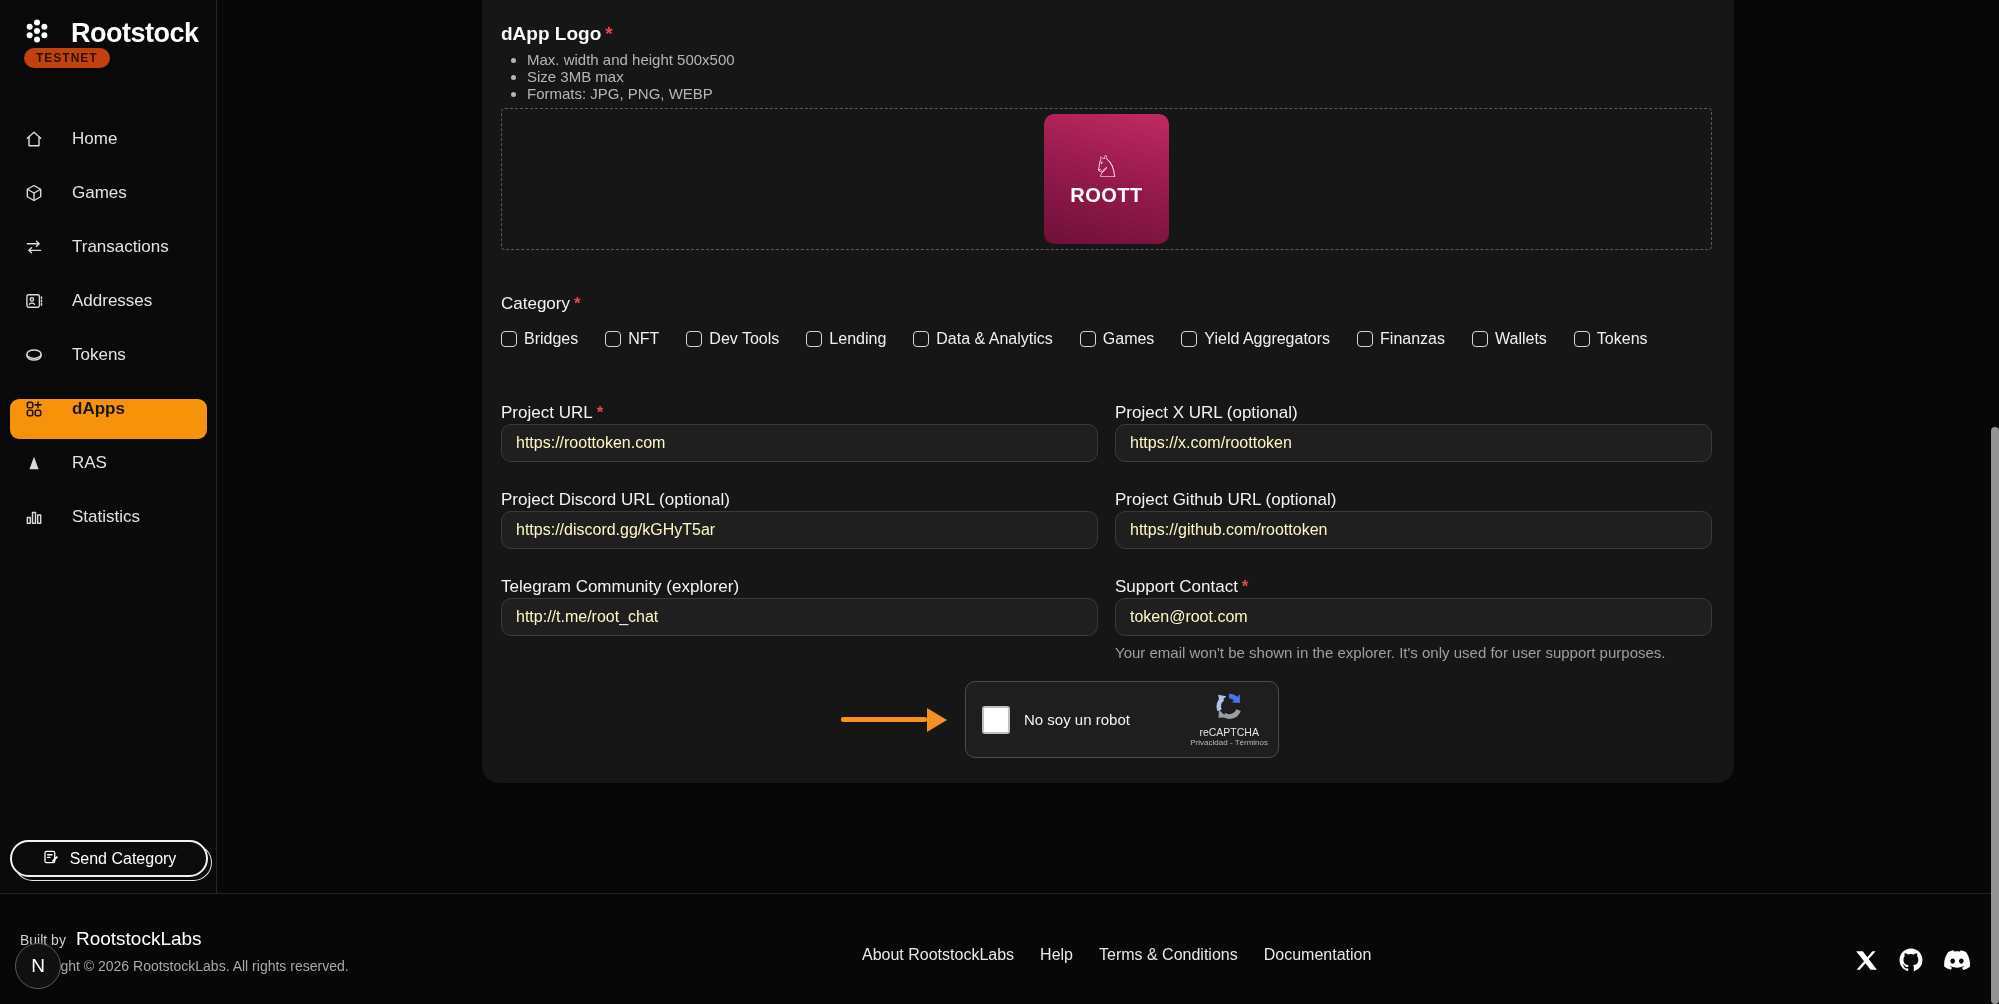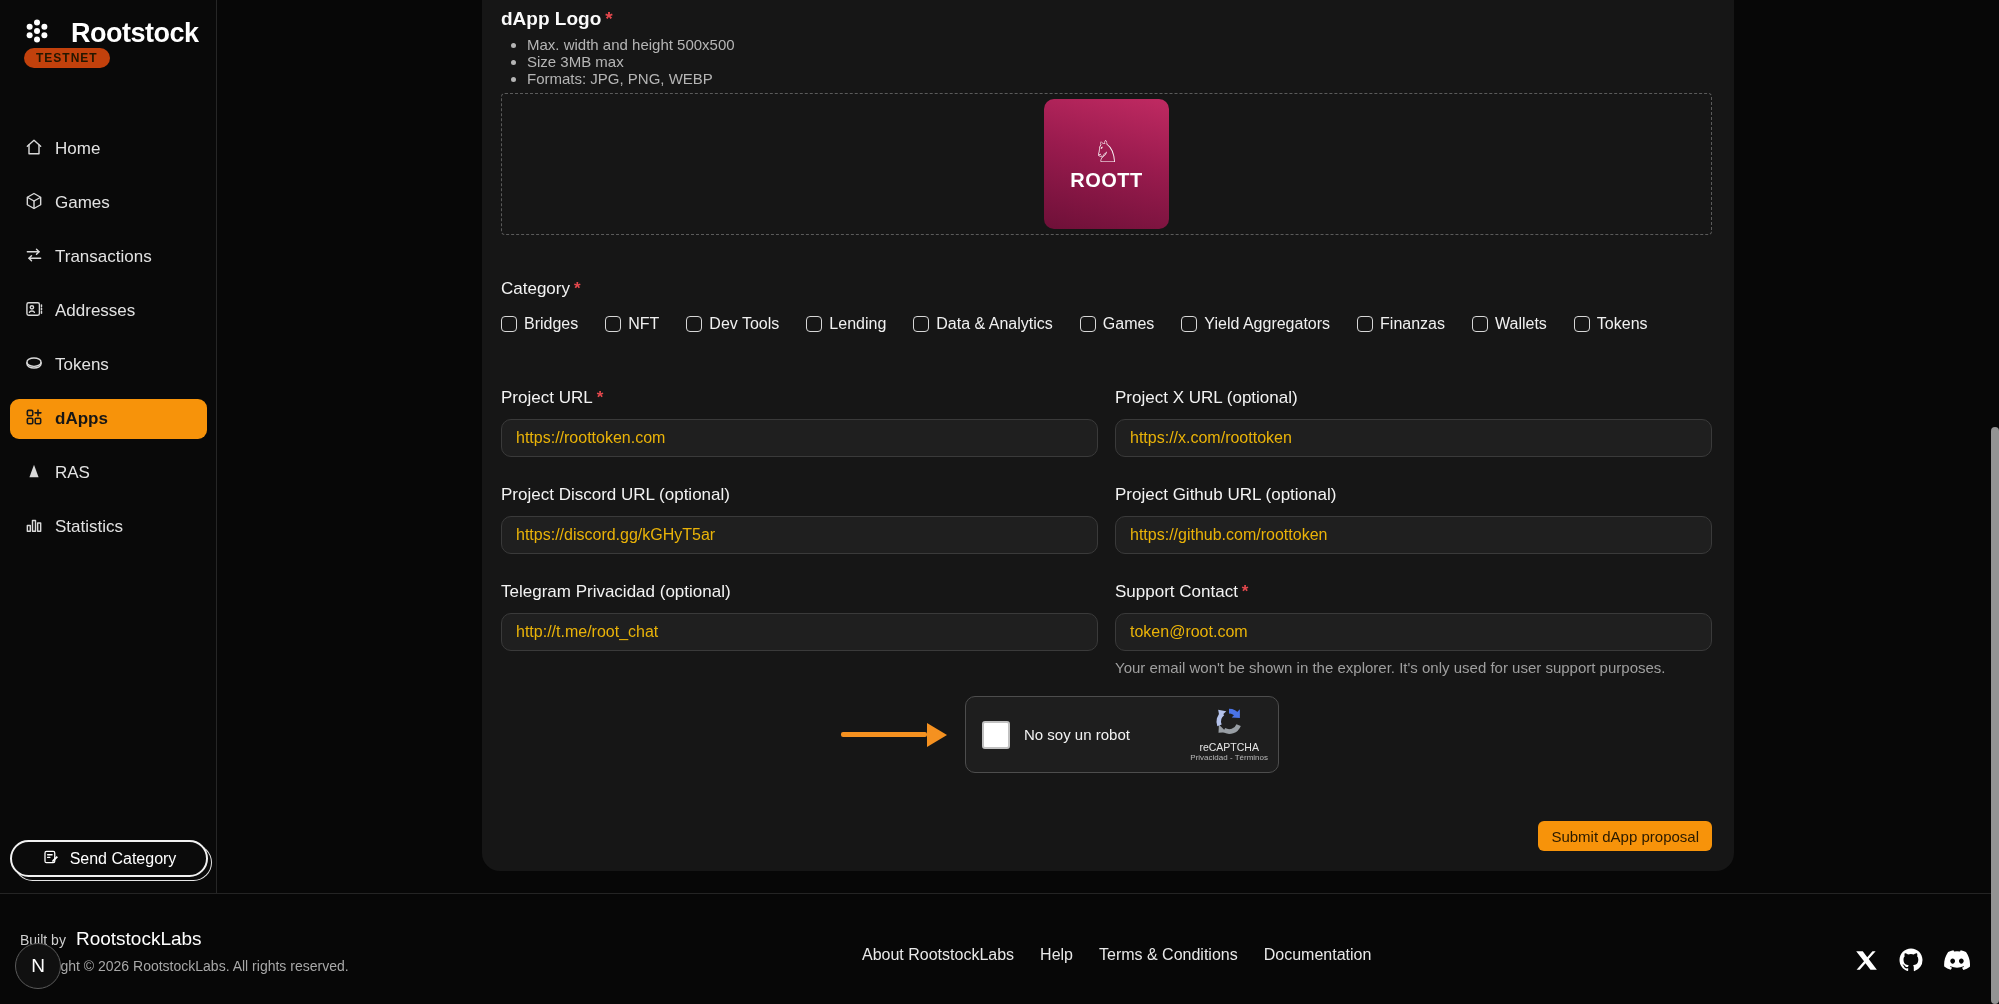--- a/index.html
+++ b/index.html
@@ -7,51 +7,51 @@
         font-family:"Liberation Sans",sans-serif;color:#eee;}
 
   
   .sidebar{position:absolute;left:0;top:0;width:217px;height:893px;background:#090909;
            border-right:1px solid #262626;box-sizing:border-box;}
   .brand{position:absolute;left:22px;top:16px;display:flex;align-items:center;gap:19px;}
   .brand-name{font-size:27px;font-weight:bold;color:#fff;letter-spacing:-0.5px;}
   .badge{position:absolute;left:24px;top:48px;background:#c2410c;color:#241700;font-size:12px;
          font-weight:bold;letter-spacing:1px;padding:3px 12px;border-radius:11px;}
   .nav{position:absolute;left:0;top:122px;width:217px;display:flex;flex-direction:column;}
-  .nav-item{display:flex;align-items:center;gap:11px;height:40px;margin:7px 10px;padding:0 14px;
+  .nav-item{display:flex;align-items:flex-start;gap:28px;height:40px;margin:7px 10px;padding:0 14px;
             border-radius:9px;color:#e2e2e2;font-size:17px;cursor:pointer;}
   .nav-item svg{flex:0 0 auto;}
   .nav-item.active{background:#F7930A;color:#161616;font-weight:bold;}
   .feedback-btn{position:absolute;left:10px;top:840px;width:198px;height:37px;background:#0b0b0b;
                 border:2px solid #f2f2f2;border-radius:20px;color:#fff;font-size:16px;
                 display:flex;align-items:center;justify-content:center;gap:10px;box-sizing:border-box;
                 box-shadow:4px 4px 0 -1px #0b0b0b,4px 4px 0 0 #e6e6e6;cursor:pointer;}
 
   
-  .panel{position:absolute;left:482px;top:0;width:1252px;height:871px;background:#161616;
-         border-radius:0 0 18px 18px;box-sizing:border-box;padding:0 22px 0 19px;overflow:hidden;}
+  .panel{position:absolute;left:482px;top:0;width:1252px;height:783px;background:#161616;
+         border-radius:0 0 18px 18px;box-sizing:border-box;padding:15px 22px 0 19px;overflow:hidden;}
   .section-label{margin:8px 0 0;font-size:19px;font-weight:600;color:#fafafa;}
   .req{color:#e5484d;margin-left:4px;font-weight:bold;}
   .bullets{margin:6px 0 0;padding-left:26px;color:#b5b5b5;font-size:15px;line-height:17px;}
   .upload-box{margin-top:6px;height:142px;border:1px dashed #5a5a5a;border-radius:4px;
               display:flex;align-items:center;justify-content:center;box-sizing:border-box;}
   .logo-preview{width:125px;height:130px;border-radius:10px;
                 background:linear-gradient(195deg,#c02a62 0%,#9a1b4e 45%,#6e1038 100%);
                 display:flex;flex-direction:column;align-items:center;justify-content:center;gap:2px;}
   .logo-knight{font-family:"DejaVu Sans",sans-serif;font-size:30px;color:#fff;line-height:30px;}
   .logo-ticker{font-size:20px;font-weight:bold;color:#fff;letter-spacing:0.5px;}
   .cat-label{margin-top:44px;font-size:17px;color:#f3f3f3;}
   .cat-row{margin-top:14px;display:flex;align-items:flex-end;gap:27px;height:20px;}
   .cat{display:flex;align-items:center;gap:7px;font-size:16px;color:#f0f0f0;cursor:pointer;}
   .cb{width:16px;height:16px;border:1.5px solid #d7d7d7;border-radius:4px;background:transparent;
       display:inline-block;box-sizing:border-box;}
   .form-grid{margin-top:55px;display:grid;grid-template-columns:1fr 1fr;column-gap:17px;row-gap:28px;}
   .field-label{font-size:17px;color:#f3f3f3;height:21px;}
-  .field input{margin-top:10px;width:100%;height:38px;background:#1f1f1f;border:1px solid #3a3a3a;
-               border-radius:10px;color:#eab308;font-size:16px;padding:0 14px;box-sizing:border-box;
+  .field input{width:100%;height:38px;background:#1f1f1f;border:1px solid #3a3a3a;
+               border-radius:10px;color:#fef9c3;font-size:16px;padding:0 14px;box-sizing:border-box;
                font-family:"Liberation Sans",sans-serif;outline:none;}
   .helper{margin:8px 0 0;font-size:15px;color:#9f9f9f;}
 
   .captcha-row{margin-top:20px;display:flex;align-items:center;height:77px;}
   .arrow{display:flex;align-items:center;margin-left:340px;}
   .arrow-line{width:86px;height:5px;background:#F59120;border-radius:2px;}
   .arrow-head{width:0;height:0;border-left:20px solid #F59120;border-top:12px solid transparent;
               border-bottom:12px solid transparent;}
   .captcha{margin-left:18px;width:314px;height:77px;background:#1e1e1e;border:1px solid #4d4d4d;
            border-radius:10px;display:flex;align-items:center;box-sizing:border-box;}
@@ -260,21 +260,21 @@
       </div>
       <div class="field">
         <div class="field-label">Project Discord URL (optional)</div>
         <input type="text" value="https://discord.gg/kGHyT5ar" style="">
       </div>
       <div class="field">
         <div class="field-label">Project Github URL (optional)</div>
         <input type="text" value="https://github.com/roottoken" style="">
       </div>
       <div class="field">
-        <div class="field-label">Telegram Privacidad (optional)</div>
+        <div class="field-label">Telegram Community (explorer)</div>
         <input type="text" value="http://t.me/root_chat" style="">
       </div>
       <div class="field">
         <div class="field-label"><span>Support Contact</span><span class="req">*</span></div>
         <input type="text" value="token@root.com" style="">
         <p class="helper">Your email won't be shown in the explorer. It's only used for user support purposes.</p>
       </div>
     </div>
 
     <div class="captcha-row">

